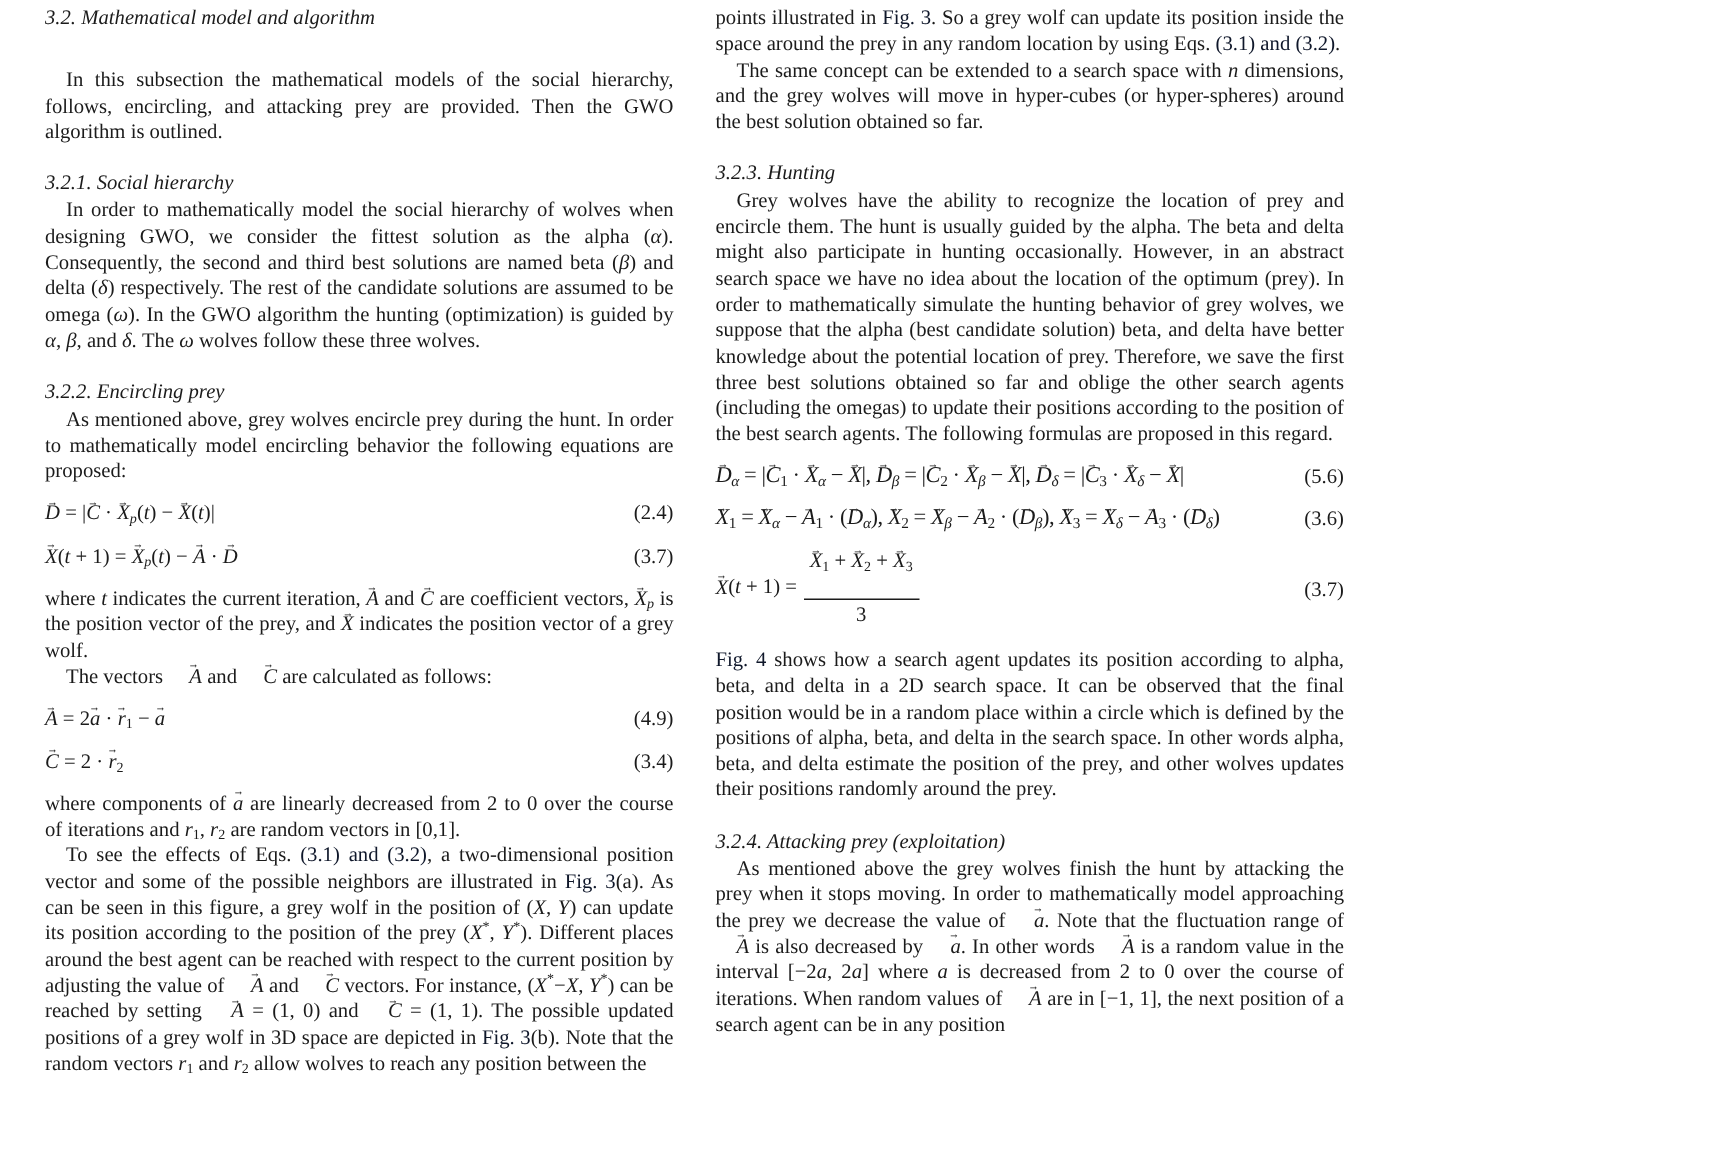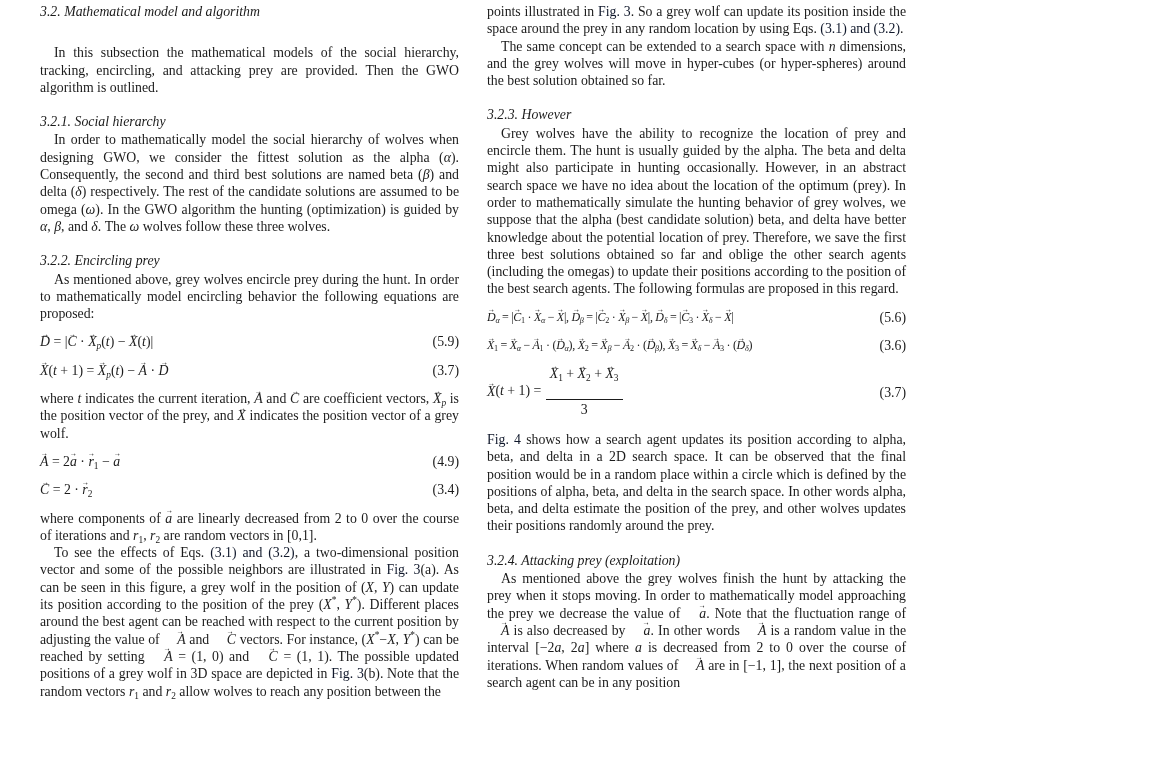--- a/index.html
+++ b/index.html
@@ -1,75 +1,76 @@
 <!DOCTYPE html>
 <html><head>
 <meta charset="utf-8">
 <style>
   html,body{margin:0;padding:0;}
   body{
     width:1152px;height:784px;overflow:hidden;background:#ffffff;
     font-family:"Liberation Serif","DejaVu Serif",serif;color:#1b1b1b;
   }
-  .page{position:absolute;top:3px;left:40px;width:867px;display:flex;gap:28px;}
+  .page{position:absolute;top:3px;left:30px;width:867px;display:flex;gap:28px;}
   .col{width:419px;text-align:justify;font-size:13.8px;line-height:17.3px;}
   h4{font-size:13.8px;line-height:17.3px;font-style:italic;font-weight:normal;margin:17px 0 1px;}
   h4.lead{margin:0 0 24px;}
   p{margin:0;text-indent:14px;}
   p.noindent{text-indent:0;}
   .eq{display:flex;justify-content:space-between;align-items:center;margin:11px 0;}
   .eq .math{white-space:nowrap;}
-  .eq.tight .math{font-size:12px;letter-spacing:-0.3px;}
+  .eq.tight .math{font-size:15px;letter-spacing:-0.3px;}
   .eqnum{flex:0 0 auto;padding-left:8px;}
   .vec{position:relative;display:inline-block;font-style:italic;}
   .vec::before{content:'→';position:absolute;top:-7.5px;left:50%;transform:translateX(-50%) scaleX(0.85);font-size:8.5px;font-style:normal;letter-spacing:0;color:#1b1b1b;}
   sub{font-size:0.68em;vertical-align:-0.28em;line-height:0;}
   sup{font-size:0.68em;line-height:0;}
   .ref{color:#0f172a;text-decoration:none;cursor:pointer;}
   .frac{display:inline-block;vertical-align:middle;text-align:center;transform:translateY(-2px);margin:0 1px;}
   .fnum{display:block;border-bottom:1px solid #1b1b1b;padding:2px 4px 16px;}
   .fden{display:block;padding-top:1px;}
 </style>
 </head>
 <body>
 
 <div class="page">
 
   <div class="col">
     <h4 class="lead">3.2. Mathematical model and algorithm</h4>
-    <p>In this subsection the mathematical models of the social hierarchy, tracking, encircling, and attacking prey are provided. Then the GWO algorithm is outlined.</p>
+    <p>In this subsection the mathematical models of the social hierarchy, follows, encircling, and attacking prey are provided. Then the GWO algorithm is outlined.</p>
     <h4>3.2.1. Social hierarchy</h4>
     <p>In order to mathematically model the social hierarchy of wolves when designing GWO, we consider the fittest solution as the alpha (<i>α</i>). Consequently, the second and third best solutions are named beta (<i>β</i>) and delta (<i>δ</i>) respectively. The rest of the candidate solutions are assumed to be omega (<i>ω</i>). In the GWO algorithm the hunting (optimization) is guided by <i>α</i>, <i>β</i>, and <i>δ</i>. The <i>ω</i> wolves follow these three wolves.</p>
     <h4>3.2.2. Encircling prey</h4>
     <p>As mentioned above, grey wolves encircle prey during the hunt. In order to mathematically model encircling behavior the following equations are proposed:</p>
     <div class="eq">
       <span class="math"><span class="vec">D</span> = |<span class="vec">C</span> · <span class="vec">X</span><sub><i>p</i></sub>(<i>t</i>) − <span class="vec">X</span>(<i>t</i>)|</span>
-      <span class="eqnum">(5.9)</span>
+      <span class="eqnum">(2.4)</span>
     </div>
     <div class="eq">
       <span class="math"><span class="vec">X</span>(<i>t</i> + 1) = <span class="vec">X</span><sub><i>p</i></sub>(<i>t</i>) − <span class="vec">A</span> · <span class="vec">D</span></span>
       <span class="eqnum">(3.7)</span>
     </div>
     <p class="noindent">where <i>t</i> indicates the current iteration, <span class="vec">A</span> and <span class="vec">C</span> are coefficient vectors, <span class="vec">X</span><sub><i>p</i></sub> is the position vector of the prey, and <span class="vec">X</span> indicates the position vector of a grey wolf.</p>
+    <p>The vectors <span class="vec">A</span> and <span class="vec">C</span> are calculated as follows:</p>
     <div class="eq">
       <span class="math"><span class="vec">A</span> = 2<span class="vec">a</span> · <span class="vec">r</span><sub>1</sub> − <span class="vec">a</span></span>
       <span class="eqnum">(4.9)</span>
     </div>
     <div class="eq">
       <span class="math"><span class="vec">C</span> = 2 · <span class="vec">r</span><sub>2</sub></span>
       <span class="eqnum">(3.4)</span>
     </div>
     <p class="noindent">where components of <span class="vec">a</span> are linearly decreased from 2 to 0 over the course of iterations and <i>r</i><sub>1</sub>, <i>r</i><sub>2</sub> are random vectors in [0,1].</p>
     <p>To see the effects of Eqs. <a class="ref">(3.1) and (3.2)</a>, a two-dimensional position vector and some of the possible neighbors are illustrated in <a class="ref">Fig. 3</a>(a). As can be seen in this figure, a grey wolf in the position of (<i>X</i>, <i>Y</i>) can update its position according to the position of the prey (<i>X</i><sup>*</sup>, <i>Y</i><sup>*</sup>). Different places around the best agent can be reached with respect to the current position by adjusting the value of <span class="vec">A</span> and <span class="vec">C</span> vectors. For instance, (<i>X</i><sup>*</sup>−<i>X</i>, <i>Y</i><sup>*</sup>) can be reached by setting <span class="vec">A</span> = (1, 0) and <span class="vec">C</span> = (1, 1). The possible updated positions of a grey wolf in 3D space are depicted in <a class="ref">Fig. 3</a>(b). Note that the random vectors <i>r</i><sub>1</sub> and <i>r</i><sub>2</sub> allow wolves to reach any position between the</p>
   </div>
 
   <div class="col">
     <p class="noindent">points illustrated in <a class="ref">Fig. 3</a>. So a grey wolf can update its position inside the space around the prey in any random location by using Eqs. <a class="ref">(3.1) and (3.2)</a>.</p>
     <p>The same concept can be extended to a search space with <i>n</i> dimensions, and the grey wolves will move in hyper-cubes (or hyper-spheres) around the best solution obtained so far.</p>
-    <h4>3.2.3. However</h4>
+    <h4>3.2.3. Hunting</h4>
     <p>Grey wolves have the ability to recognize the location of prey and encircle them. The hunt is usually guided by the alpha. The beta and delta might also participate in hunting occasionally. However, in an abstract search space we have no idea about the location of the optimum (prey). In order to mathematically simulate the hunting behavior of grey wolves, we suppose that the alpha (best candidate solution) beta, and delta have better knowledge about the potential location of prey. Therefore, we save the first three best solutions obtained so far and oblige the other search agents (including the omegas) to update their positions according to the position of the best search agents. The following formulas are proposed in this regard.</p>
     <div class="eq tight">
       <span class="math"><span class="vec">D</span><sub><i>α</i></sub> = |<span class="vec">C</span><sub>1</sub> · <span class="vec">X</span><sub><i>α</i></sub> − <span class="vec">X</span>|, <span class="vec">D</span><sub><i>β</i></sub> = |<span class="vec">C</span><sub>2</sub> · <span class="vec">X</span><sub><i>β</i></sub> − <span class="vec">X</span>|, <span class="vec">D</span><sub><i>δ</i></sub> = |<span class="vec">C</span><sub>3</sub> · <span class="vec">X</span><sub><i>δ</i></sub> − <span class="vec">X</span>|</span>
       <span class="eqnum">(5.6)</span>
     </div>
     <div class="eq tight">
       <span class="math"><span class="vec">X</span><sub>1</sub> = <span class="vec">X</span><sub><i>α</i></sub> − <span class="vec">A</span><sub>1</sub> · (<span class="vec">D</span><sub><i>α</i></sub>), <span class="vec">X</span><sub>2</sub> = <span class="vec">X</span><sub><i>β</i></sub> − <span class="vec">A</span><sub>2</sub> · (<span class="vec">D</span><sub><i>β</i></sub>), <span class="vec">X</span><sub>3</sub> = <span class="vec">X</span><sub><i>δ</i></sub> − <span class="vec">A</span><sub>3</sub> · (<span class="vec">D</span><sub><i>δ</i></sub>)</span>
       <span class="eqnum">(3.6)</span>
     </div>
     <div class="eq">

